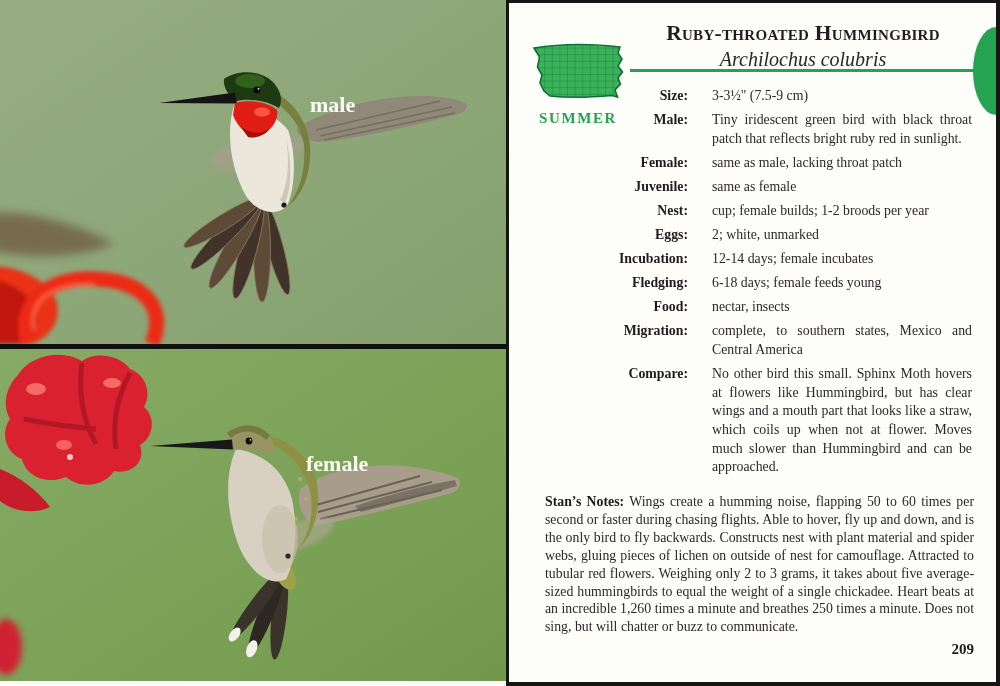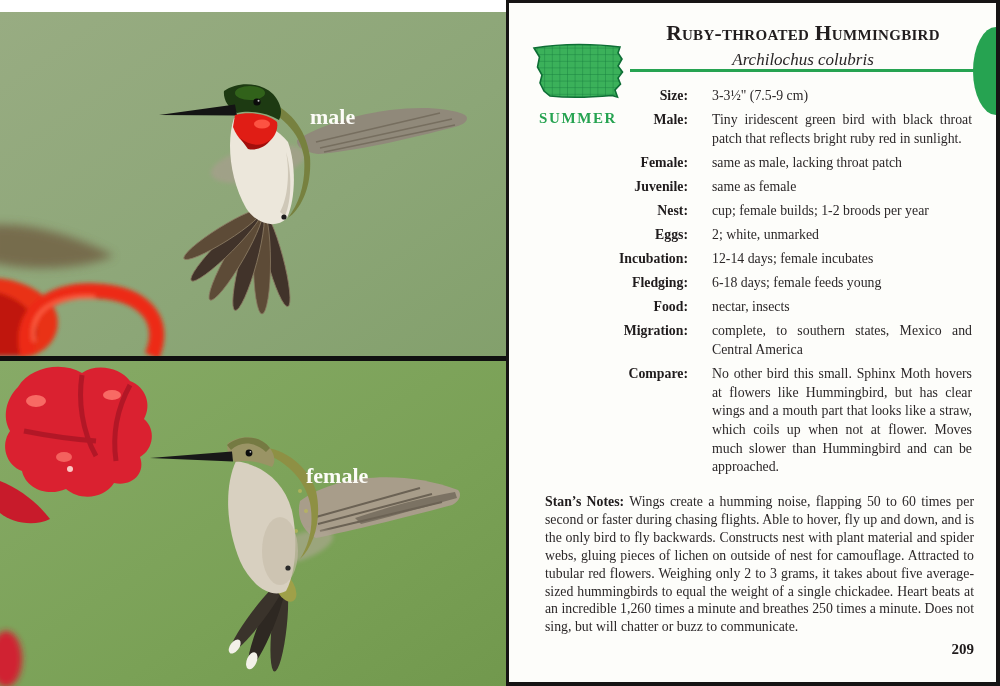--- a/index.html
+++ b/index.html
@@ -2,21 +2,21 @@
 <html><head>
 <meta charset="utf-8">
 <style>
   html,body{margin:0;padding:0;}
   body{
     width:1000px;height:686px;position:relative;overflow:hidden;
     background:#ffffff;font-family:"Liberation Serif", serif;
     --accent:#26a351;
   }
   
-  .photos{position:absolute;left:0;top:12px;width:506px;height:669px;background:#101010;border-radius:31px;}
+  .photos{position:absolute;left:0;top:0;width:506px;height:669px;background:#101010;border-radius:31px;}
   .photo{position:absolute;left:0;width:506px;overflow:hidden;}
   .photo svg{display:block;}
   .photo-top{top:0;height:344px;}
   .photo-bottom{top:349px;height:332px;}
   .photo-label{
     font-family:"Liberation Serif", serif;font-weight:bold;
   }
   
   .page{
     position:absolute;left:506px;top:0;width:494px;height:686px;box-sizing:border-box;
@@ -33,21 +33,21 @@
   .season{
     position:absolute;left:10px;top:107px;width:118px;text-align:center;
     color:var(--accent);font-weight:bold;font-size:15px;letter-spacing:1.6px;
   }
   .titles{position:absolute;left:116px;top:14px;width:356px;text-align:center;}
   .common-name{
     margin:4px;font-size:21.5px;line-height:24px;font-weight:bold;
     font-variant:small-caps;letter-spacing:.3px;color:#211d1e;
   }
   .sci-name{
-    margin:0;font-size:17px;line-height:21px;font-weight:normal;
+    margin:0;font-size:20px;line-height:21px;font-weight:normal;
     font-style:italic;color:#2a2627;
   }
   .rule{position:absolute;left:121px;right:16px;top:66px;height:3px;background:var(--accent);}
   .fields{position:absolute;left:0;top:84px;width:100%;box-sizing:border-box;padding-right:24px;}
   .row{display:grid;grid-template-columns:179px 1fr;column-gap:24px;margin-bottom:5.5px;}
   .row .lbl{text-align:right;font-weight:bold;font-size:13.8px;line-height:18.6px;color:#1f1b1c;}
   .row .val{text-align:justify;font-size:13.8px;line-height:18.6px;color:#2b2728;}
   .notes{
     position:absolute;left:36px;right:22px;top:490px;margin:0;
     font-size:13.8px;line-height:17.9px;text-align:justify;color:#2b2728;

